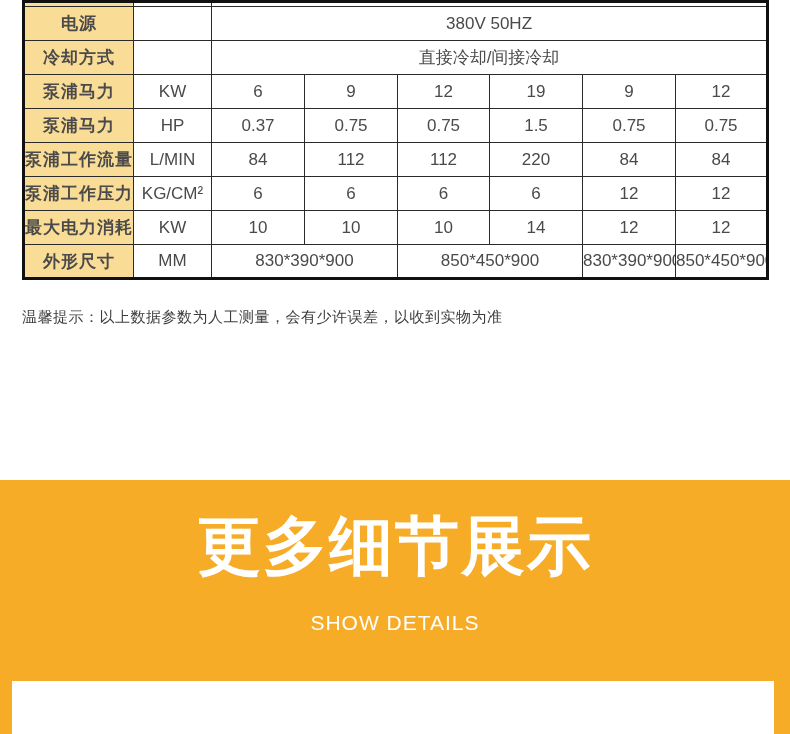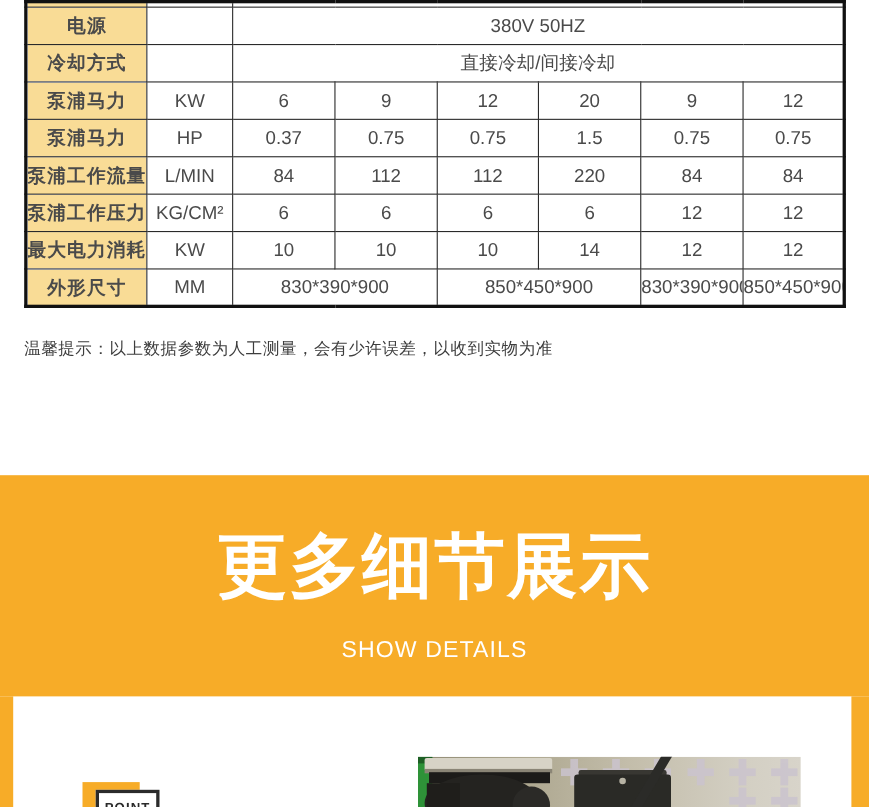--- a/index.html
+++ b/index.html
@@ -4,21 +4,21 @@
 <style>
   * { box-sizing: border-box; }
   html,body { margin:0; padding:0; }
   body {
     width:790px; height:734px; overflow:hidden; background:#ffffff;
     font-family:"Liberation Sans","DejaVu Sans",sans-serif;
     position:relative;
   }
 
   
-  .spec-section { width:790px; height:432px; background:#fff; }
+  .spec-section { width:790px; height:480px; background:#fff; }
   table.spec-table {
     border-collapse:collapse; table-layout:fixed;
     margin-left:22px; width:744px;
     border:3px solid #111111;
   }
   table.spec-table td {
     border:1px solid #2a2a2a;
     text-align:center; vertical-align:middle;
     padding:0; color:#4a4a4a; font-size:17px;
     overflow:hidden; white-space:nowrap;
@@ -35,21 +35,21 @@
 
   .note {
     margin:28px 0 0 22px;
     font-size:15px; color:#3d3d3d; letter-spacing:0.5px;
   }
 
   
   .banner {
     width:790px; height:201px; background:#F7AC28;
     display:flex; flex-direction:column; align-items:center;
-    padding-top:44px;
+    padding-top:28px;
   }
   .banner-title {
     font-size:64px; font-weight:bold; color:#ffffff;
     line-height:1.2; letter-spacing:2px; margin:0;
   }
   .banner-subtitle {
     margin-top:26px; font-size:21px; color:#ffffff;
     letter-spacing:1px;
   }
 
@@ -109,21 +109,21 @@
           <td class="label-cell">冷却方式</td>
           <td class="unit-cell"></td>
           <td colspan="6">直接冷却/间接冷却</td>
         </tr>
         <tr>
           <td class="label-cell">泵浦马力</td>
           <td class="unit-cell">KW</td>
           <td>6</td>
           <td>9</td>
           <td>12</td>
-          <td>20</td>
+          <td>19</td>
           <td>9</td>
           <td>12</td>
         </tr>
         <tr>
           <td class="label-cell">泵浦马力</td>
           <td class="unit-cell">HP</td>
           <td>0.37</td>
           <td>0.75</td>
           <td>0.75</td>
           <td>1.5</td>

